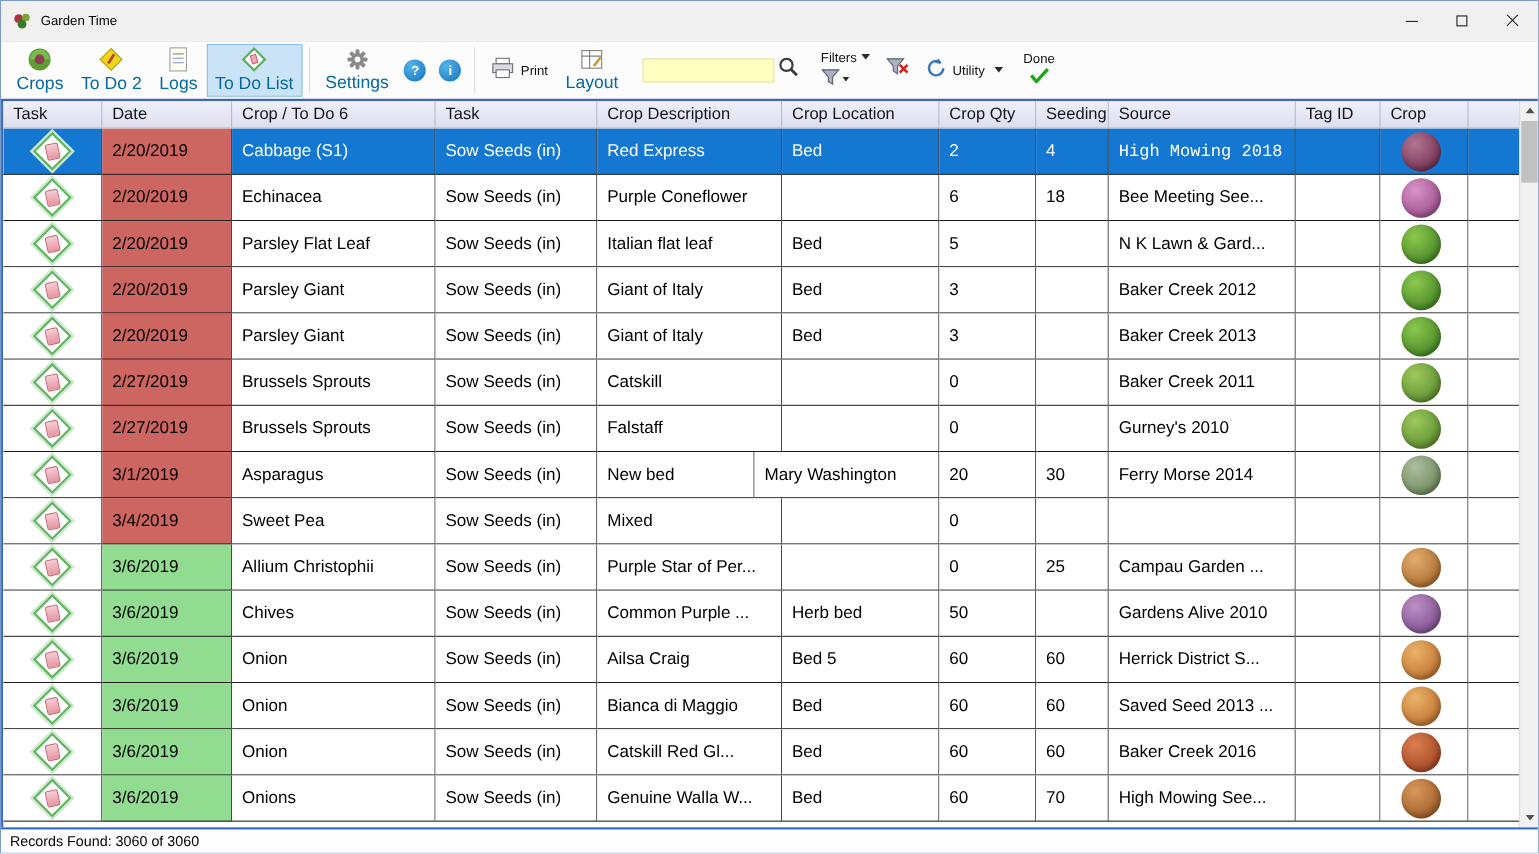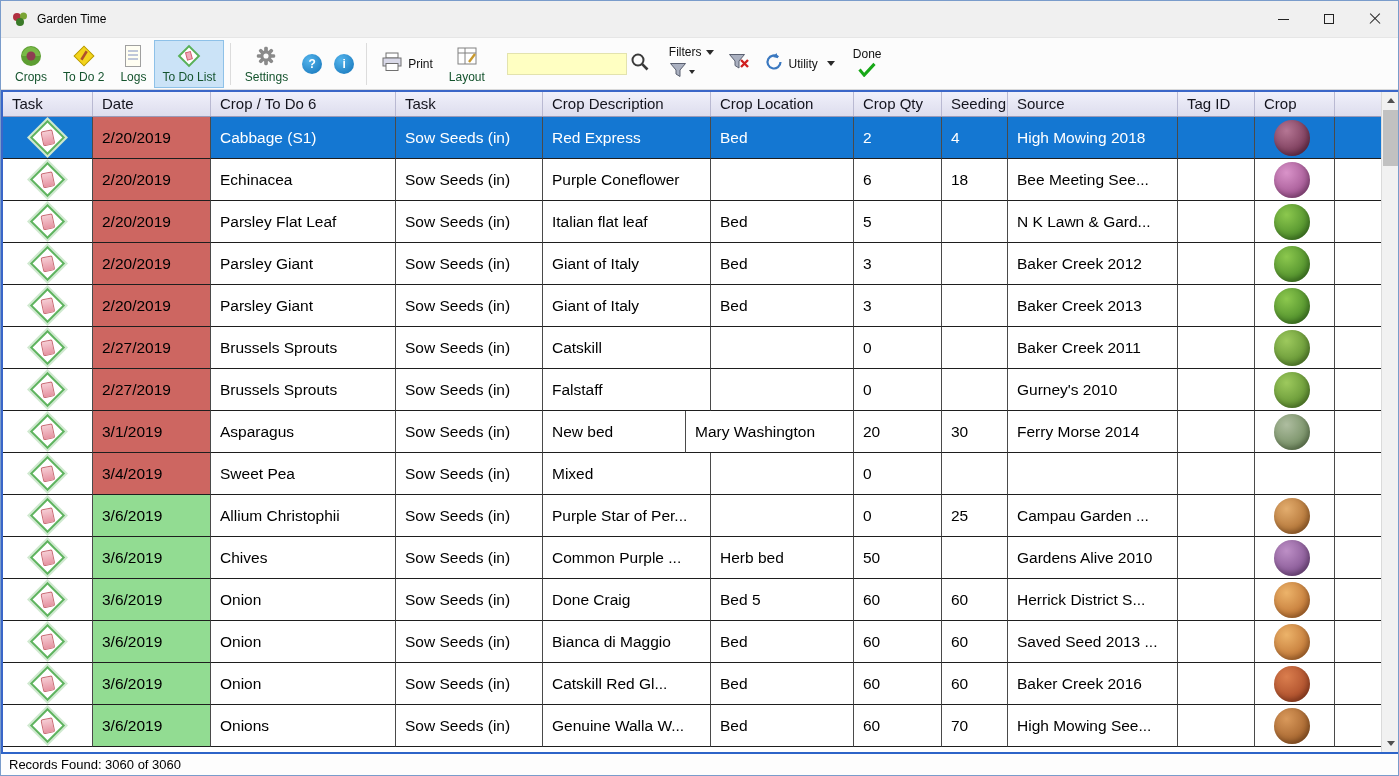--- a/index.html
+++ b/index.html
@@ -17,21 +17,21 @@
   .glyph-max { width:10px; height:10px; border:1px solid #222; display:block; }
   .glyph-close { position:relative; width:12px; height:12px; display:block; }
   .glyph-close::before,.glyph-close::after { content:""; position:absolute; left:-1px; top:5px; width:14px; height:1.4px; background:#222; }
   .glyph-close::before { transform:rotate(45deg); }
   .glyph-close::after { transform:rotate(-45deg); }
 
   
   .toolbar { height:53px; background:#fcfcfc; border-top:1px solid #e6e6e6; border-bottom:1px solid #d9d9d9; display:flex; align-items:center; padding:0 6px; flex:0 0 auto; }
   .tb-btn { display:flex; flex-direction:column; align-items:center; justify-content:center; gap:2px; padding:3px 7px; height:48px; border:1px solid transparent; cursor:default; }
   .tb-btn.active { background:#cbe3f7; border:1px solid #8ec1e8;text-align:right; }
-  .tb-lb { font-size:12px; color:#14532d; white-space:nowrap; }
+  .tb-lb { font-size:16px; color:#0369a1; white-space:nowrap; }
   .tb-ic { height:25px; display:flex; align-items:center; }
   .tb-sep { width:1px; height:42px; background:#dcdcdc; margin:0 6px; }
   .tb-btn-h { display:flex; align-items:center; gap:5px; padding:4px 8px; font-size:12px; color:#111; height:34px; }
   .circle-btn { width:20px; height:20px; border-radius:50%; background:radial-gradient(circle at 35% 30%, #54b4ec, #1272b8); color:#fff; font-size:12px; font-weight:bold; display:flex; align-items:center; justify-content:center; margin:0 6px; }
   .search { width:120px; height:22px; background:#ffffc2; border:1px solid #e3e3ae; margin-left:14px; padding:0 5px; font-size:13px; font-family:"Liberation Sans",sans-serif; outline:none; }
   .mag-btn { width:26px; height:26px; display:flex; align-items:center; justify-content:center; margin-right:8px; }
   .caret { display:inline-block; width:0; height:0; border-left:4px solid transparent; border-right:4px solid transparent; border-top:5px solid #2a2a2a; margin-left:4px; vertical-align:middle; }
   .caret.small { border-left-width:3px; border-right-width:3px; border-top-width:4px; margin-left:2px; }
   .filters { align-items:flex-start; }
   .f-top { font-size:12px; color:#111; display:flex; align-items:center; }
@@ -257,21 +257,21 @@
                 <div class="packet"></div>
               </div>
             </div>
             <div class="cell date-cell overdue" style="width: 118px;">2/20/2019</div>
             <div class="cell" style="width: 185px;">Cabbage (S1)</div>
             <div class="cell" style="width: 147px;">Sow Seeds (in)</div>
             <div class="cell" style="width: 168px;">Red Express</div>
             <div class="cell" style="width: 143px;">Bed</div>
             <div class="cell" style="width: 88px;">2</div>
             <div class="cell" style="width: 66px;">4</div>
-            <div class="cell" style="width: 170px;">High Mowing 2018</div>
+            <div class="cell" style="width: 170px; font-family: Liberation Mono, monospace;">High Mowing 2018</div>
             <div class="cell" style="width: 77px;"></div>
             <div class="cell crop-img-cell" style="width: 80px;">
               <div class="crop-circle" style="background: radial-gradient(circle at 35% 30%, rgb(181, 118, 148), rgb(94, 31, 62));"></div>
             </div>
             <div class="cell filler"></div>
           </div>
           <div class="grow">
             <div class="cell task-cell" style="width: 90px;">
               <div class="diamond">
                 <div class="packet"></div>
@@ -471,21 +471,21 @@
           </div>
           <div class="grow">
             <div class="cell task-cell" style="width: 90px;">
               <div class="diamond">
                 <div class="packet"></div>
               </div>
             </div>
             <div class="cell date-cell upcoming" style="width: 118px;">3/6/2019</div>
             <div class="cell" style="width: 185px;">Onion</div>
             <div class="cell" style="width: 147px;">Sow Seeds (in)</div>
-            <div class="cell" style="width: 168px;">Done Craig</div>
+            <div class="cell" style="width: 168px;">Ailsa Craig</div>
             <div class="cell" style="width: 143px;">Bed 5</div>
             <div class="cell" style="width: 88px;">60</div>
             <div class="cell" style="width: 66px;">60</div>
             <div class="cell" style="width: 170px;">Herrick District S...</div>
             <div class="cell" style="width: 77px;"></div>
             <div class="cell crop-img-cell" style="width: 80px;">
               <div class="crop-circle" style="background: radial-gradient(circle at 35% 30%, rgb(236, 179, 106), rgb(177, 96, 34));"></div>
             </div>
             <div class="cell filler"></div>
           </div>

